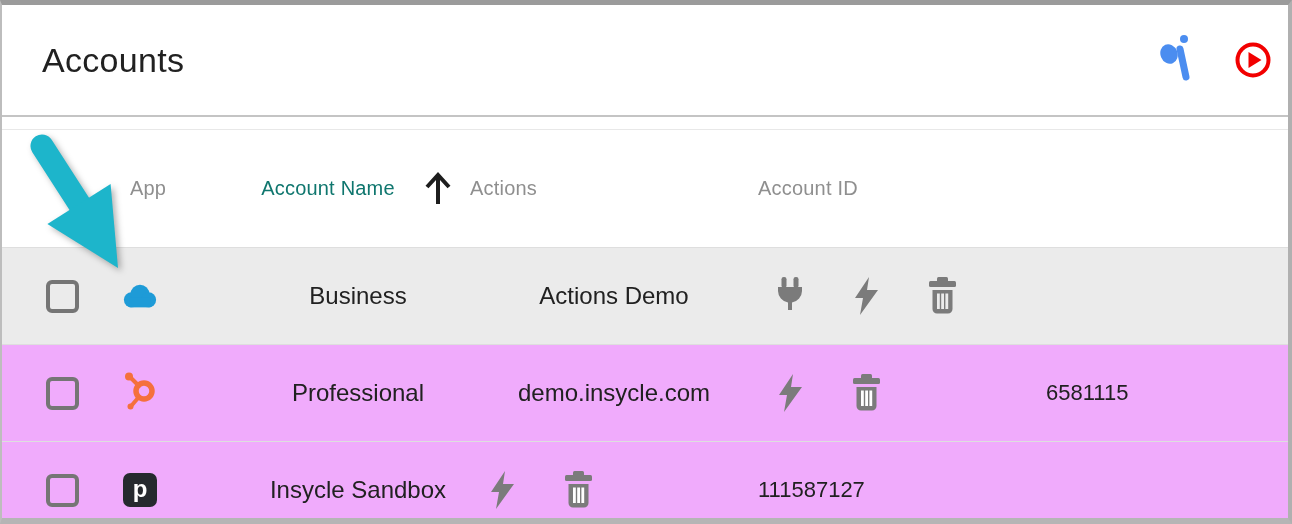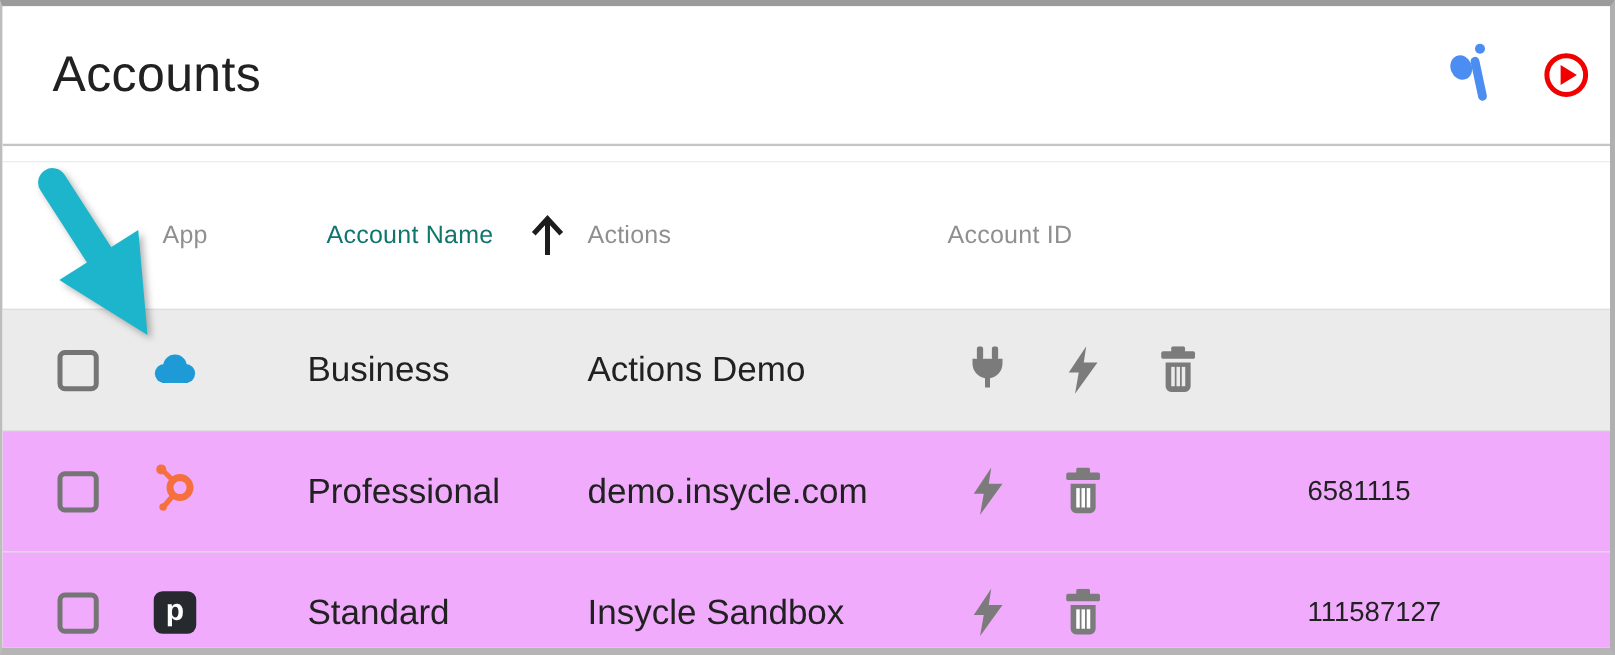--- a/index.html
+++ b/index.html
@@ -23,21 +23,21 @@
 
   
   .page-header {
     height:112px;
     display:flex; align-items:center;
     border-bottom:2px solid #c4c4c4;
     background:#fff;
   }
   .page-title {
     padding-left:40px;
-    font-size:40px; color:#212121; letter-spacing:0.3px;
+    font-size:34px; color:#212121; letter-spacing:0.3px;
   }
   .header-actions {
     margin-left:auto; display:flex; align-items:center; gap:40px;
     padding-right:16px;
   }
   .logo-btn, .play-btn { display:flex; align-items:center; justify-content:center; cursor:pointer; }
 
   .sub-divider { height:13px; border-bottom:1px solid #e8e8e8; background:#fff; }
 
   
@@ -62,21 +62,21 @@
     width:33px; height:33px; border:4px solid #757575; border-radius:6px;
     background:transparent; cursor:pointer;
   }
   .cell-app { padding-left:12px; }
   .app-icon { display:inline-flex; width:36px; height:36px; align-items:center; justify-content:center; }
   .pd-badge {
     width:34px; height:34px; border-radius:7px; background:#26292e;
     color:#fff; font-weight:700; font-size:24px;
     display:flex; align-items:center; justify-content:center; padding-bottom:3px;
   }
-  .cell-text { font-size:28px; color:#212121; }
+  .cell-text { font-size:24px; color:#212121;text-align:center; }
   .cell-actions { display:flex; gap:42px; padding-left:15px; }
   .action-btn { display:inline-flex; width:34px; height:38px; align-items:center; justify-content:center; cursor:pointer; }
   .cell-id { font-size:22px; color:#212121; white-space:nowrap; overflow:hidden; }
 
   
   .annot-arrow {
     position:absolute; left:18px; top:125px; z-index:5; pointer-events:none;
     filter:drop-shadow(3px 3px 3px rgba(0,0,0,0.3));
   }
 </style>
@@ -218,21 +218,20 @@
 
   <div class="grid-row trow">
     <div class="cell-select">
       <div class="checkbox"></div>
     </div>
     <div class="cell-app">
       <span class="app-icon">
         <span class="pd-badge">p</span>
       </span>
     </div>
-    <div class="cell-text">Standard</div>
     <div class="cell-text">Insycle Sandbox</div>
     <div class="cell-actions">
       <span class="action-btn">
         <svg width="27" height="38" viewBox="0 0 27 38">
           <polygon points="16,0 2,21 10,21 7,38 25,13 14,13" fill="#7b7b7b"></polygon>
         </svg>
       </span>
       <span class="action-btn">
         <svg width="33" height="38" viewBox="0 0 33 38">
           <g fill="#7b7b7b">

